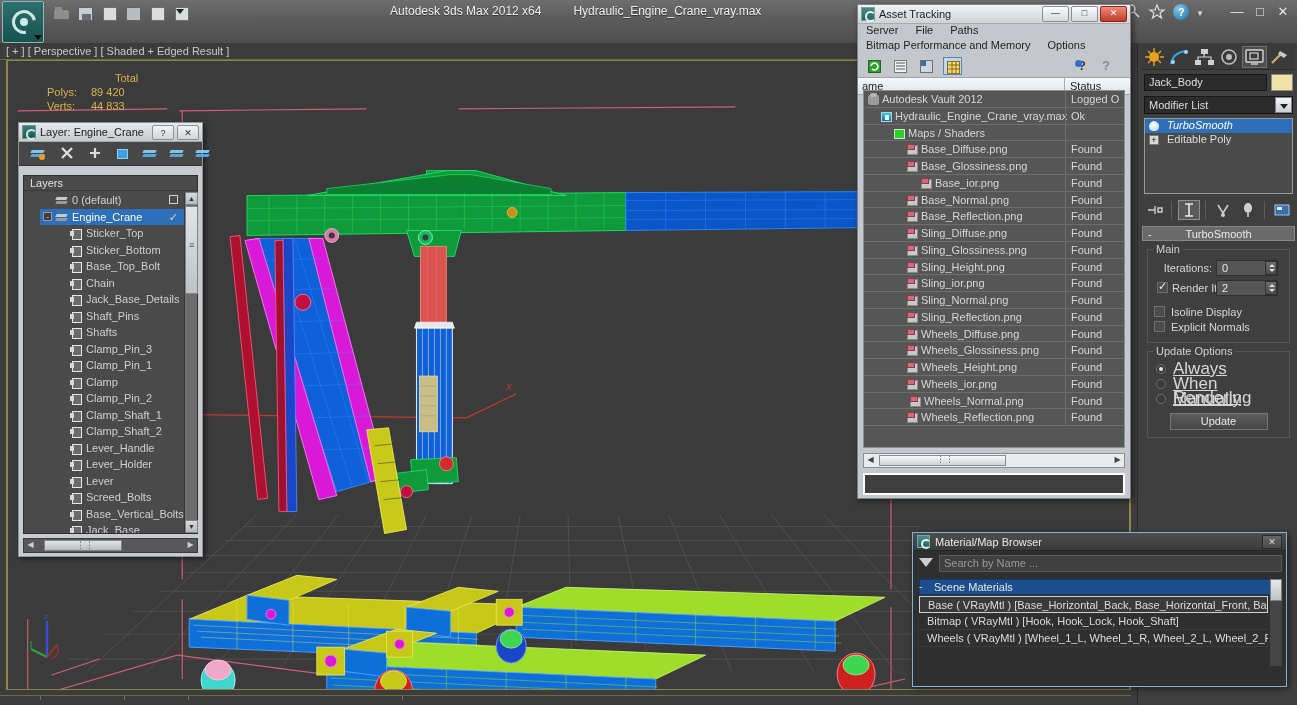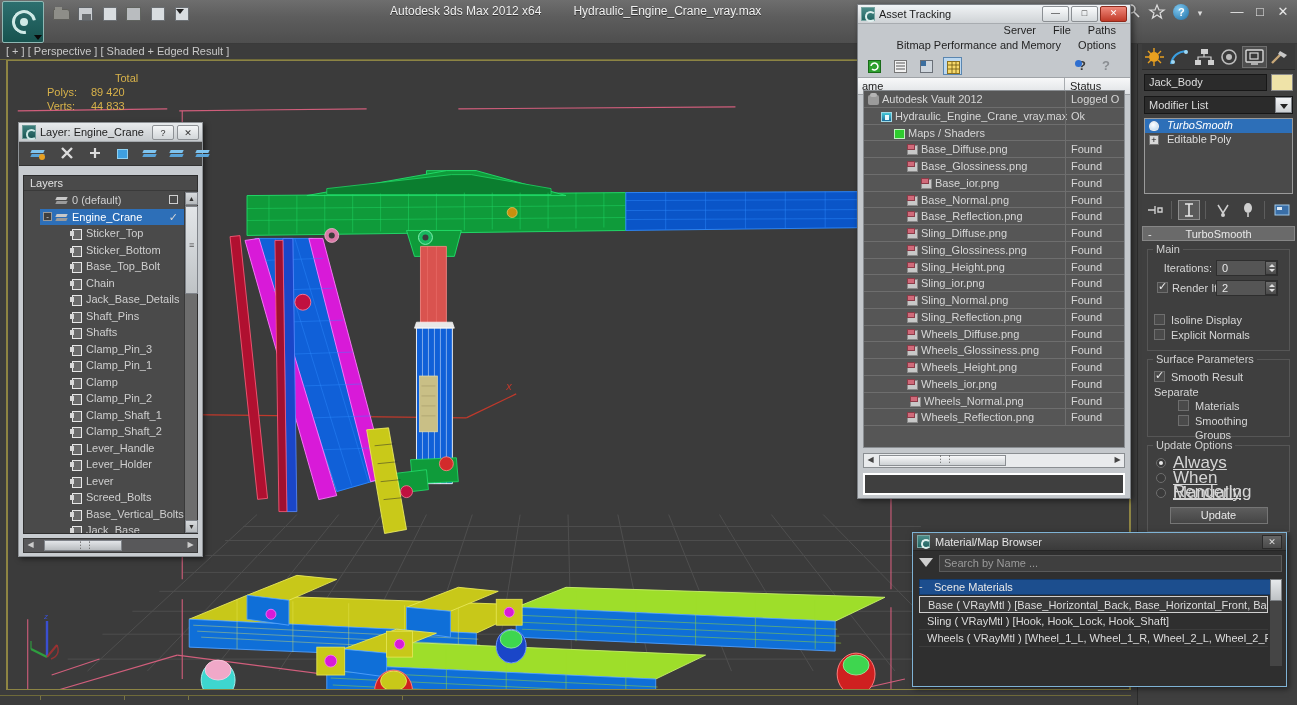--- a/index.html
+++ b/index.html
@@ -241,21 +241,21 @@
     border:2px solid #dff0ee;border-radius:50%;border-right-color:transparent;
   }
   #assetdlg .ttl .txt{position:absolute;left:21px;top:3px;color:#1c1c1c;font-size:11px;}
   .wbtn{
     position:absolute;top:1px;width:27px;height:16px;border:1px solid #8b8f93;
     border-radius:2px;font-size:9px;line-height:13px;text-align:center;cursor:pointer;
     background:linear-gradient(to bottom,#fbfcfd,#d5d9dc);color:#333;
   }
   .wbtn.close{background:linear-gradient(to bottom,#f08a7c,#c03a28);color:#fff;border-color:#8e2a1c;}
   #assetdlg .menurow{
-    height:15px;background:#c4c8cc;color:#1f1f1f;font-size:11px;padding-left:8px;text-align:right;
+    height:15px;background:#c4c8cc;color:#1f1f1f;font-size:11px;padding-left:8px;
   }
   #assetdlg .menurow span{display:inline-block;margin-right:14px;cursor:pointer;}
   #assetdlg .atools{
     height:24px;background:#c4c8cc;position:relative;border-bottom:1px solid #a0a4a8;
   }
   #assetdlg .atools .ab{
     position:absolute;top:3px;width:19px;height:18px;cursor:pointer;
     border:1px solid transparent;
   }
   #assetdlg .atools .ab.active{background:#bcd8f0;border:1px solid #5a86b0;}
@@ -1013,21 +1013,21 @@
   <div id="matsearchrow">
     <div class="drop"></div>
     <div id="matsearch">Search by Name ...</div>
   </div>
   <div id="matscene">
     <span class="mn">-</span>
     <span style="margin-left:8px">Scene Materials</span>
   </div>
   <div id="matlist">
       <div class="mrow first">Base ( VRayMtl ) [Base_Horizontal_Back, Base_Horizontal_Front, Base_...</div>
-      <div class="mrow">Sling  ( VRayMtl ) [Hook, Hook_Lock, Hook_Shaft]</div>
+      <div class="mrow">Bitmap  ( VRayMtl ) [Hook, Hook_Lock, Hook_Shaft]</div>
       <div class="mrow">Wheels  ( VRayMtl ) [Wheel_1_L, Wheel_1_R, Wheel_2_L, Wheel_2_R,...</div>
     </div>
   <div id="matvscroll">
       <div class="t"></div>
     </div>
 </div>
 
 <div id="cmdpanel">
   <div id="cmdtabs">
     <div class="ct">
@@ -1141,46 +1141,30 @@
       <div class="frow">
         <div class="cb on" style="position:absolute;left:3px;top:1px;padding-left:16px;width:auto">
           <div class="box"></div>
           <span>Render Iters:</span>
         </div>
         <div class="spin">
           <span class="v">2</span>
           <div class="ar"></div>
         </div>
       </div>
-      <div class="cb" style="margin-top:16px">
+      <div class="cb" style="margin-top:8px">
         <div class="box"></div>
         <span>Isoline Display</span>
       </div>
       <div class="cb">
         <div class="box"></div>
         <span>Explicit Normals</span>
       </div>
     </div>
 
-    <div class="grp">
-      <div class="grplbl">Surface Parameters</div>
-      <div class="cb on">
-        <div class="box"></div>
-        <span>Smooth Result</span>
-      </div>
-      <div style="font-size:11px;color:#d6d6d6;margin:1px 0 1px 1px">Separate</div>
-      <div class="cb" style="padding-left:42px">
-        <div class="box" style="left:25px"></div>
-        <span>Materials</span>
-      </div>
-      <div class="cb" style="padding-left:42px">
-        <div class="box" style="left:25px"></div>
-        <span>Smoothing Groups</span>
-      </div>
-    </div>
 
     <div class="grp">
       <div class="grplbl">Update Options</div>
       <div class="rb on">
         <div class="dot"></div>
         <span>Always</span>
       </div>
       <div class="rb">
         <div class="dot"></div>
         <span>When Rendering</span>

